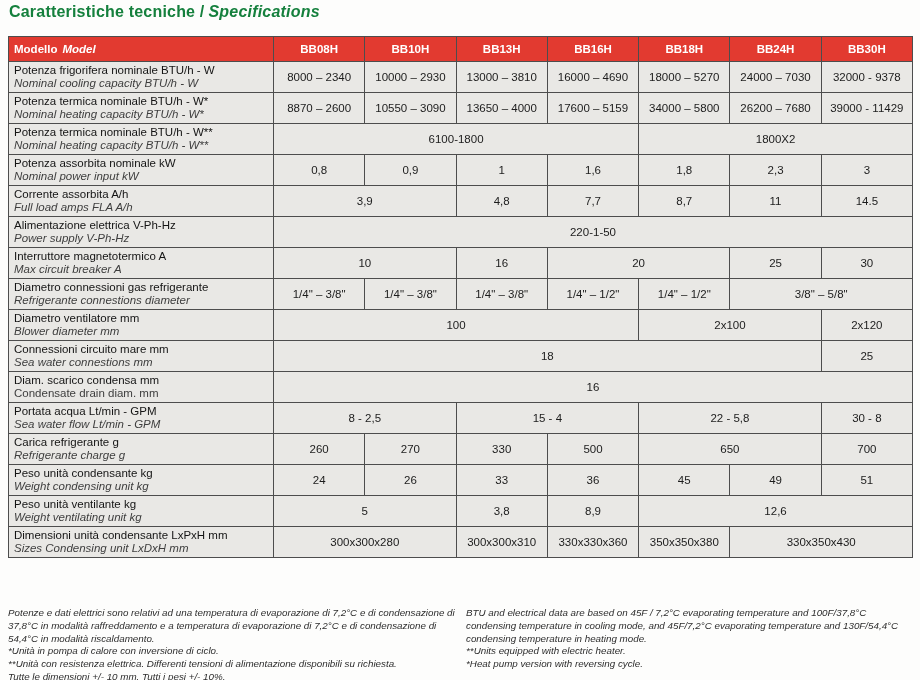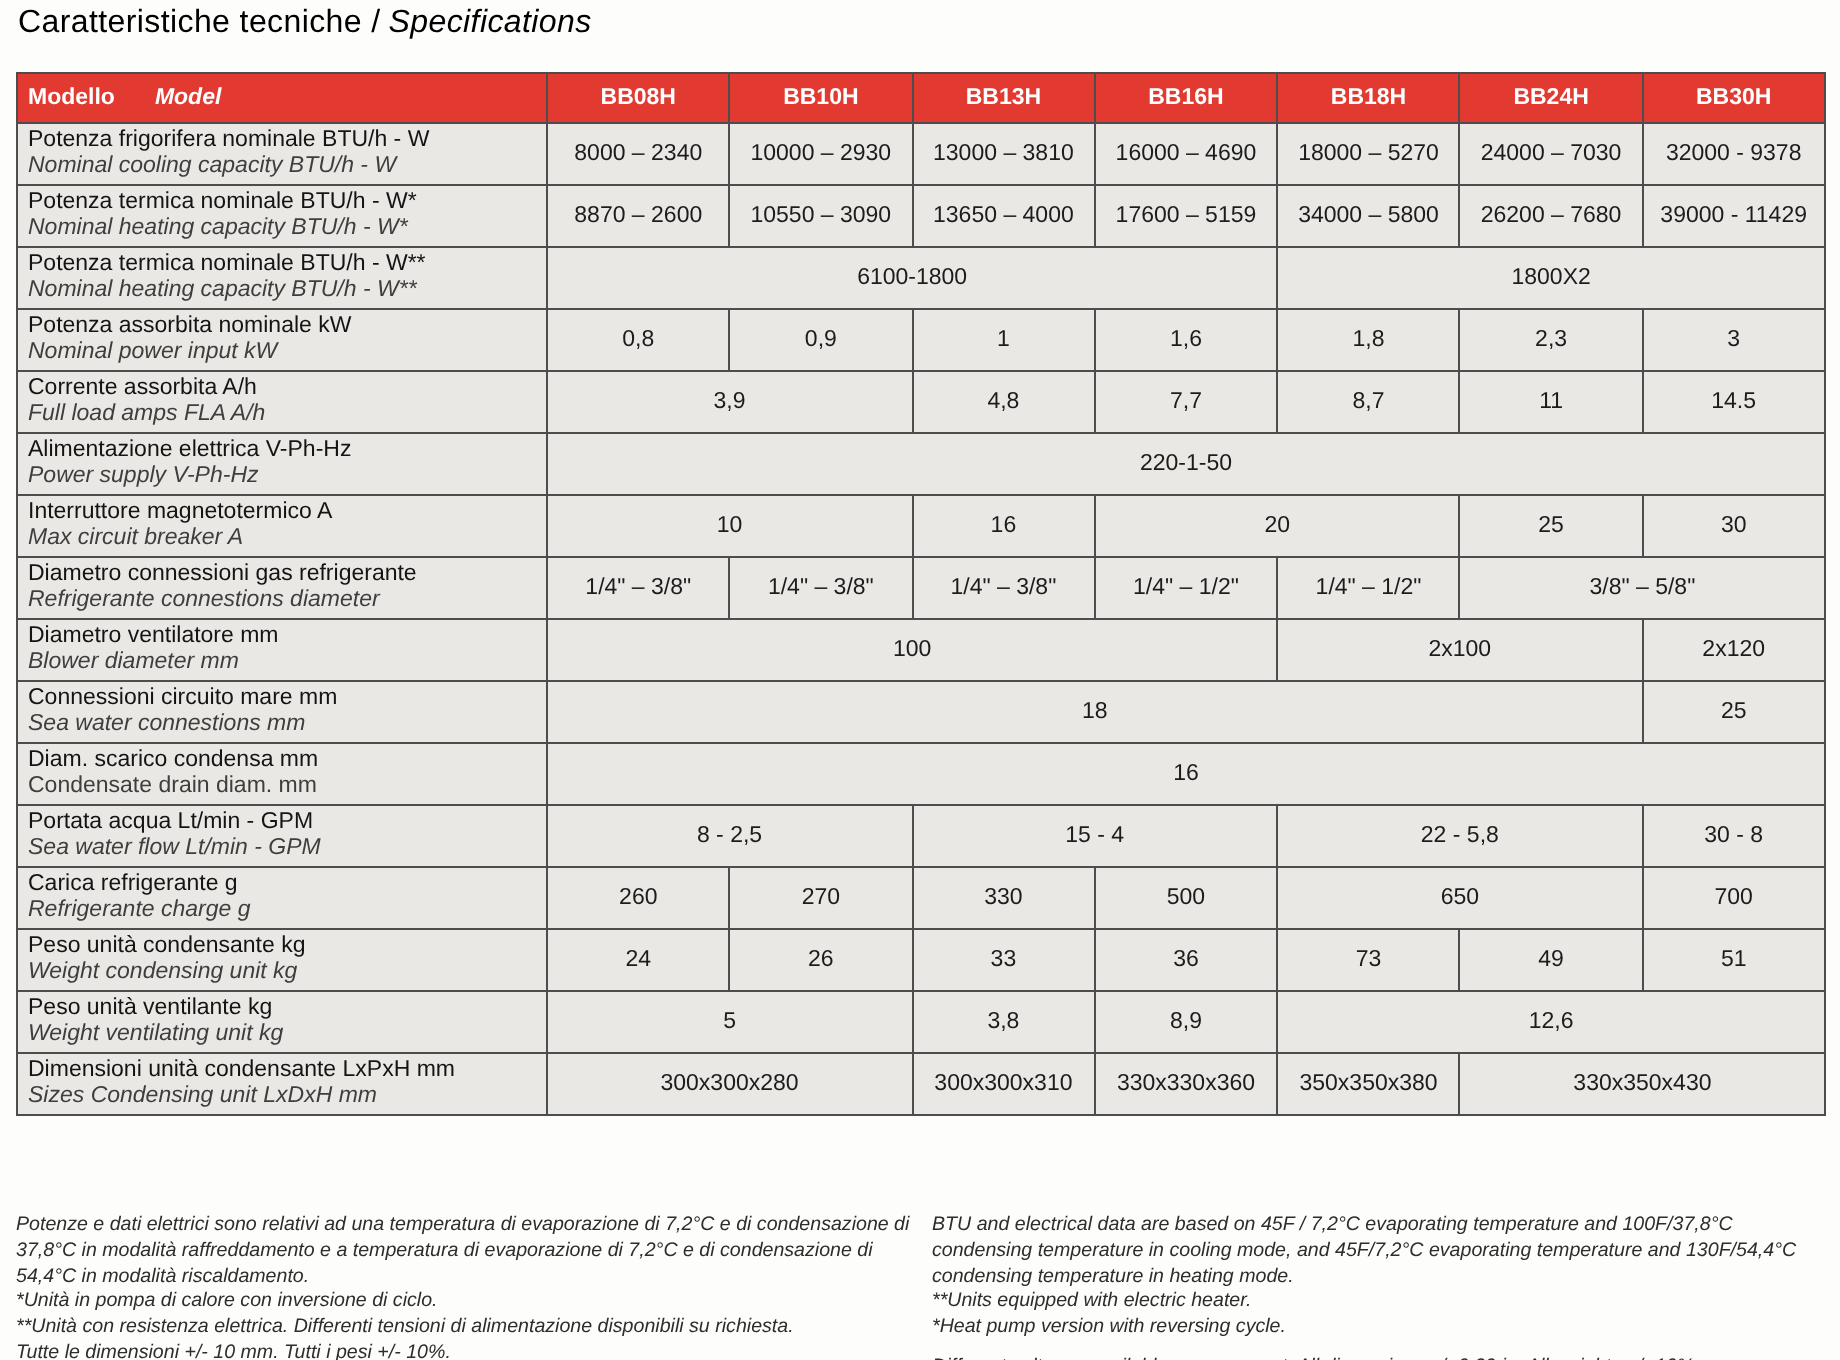--- a/index.html
+++ b/index.html
@@ -2,38 +2,38 @@
 <html><head>
 <meta charset="utf-8">
 <style>
   html,body{margin:0;padding:0;background:#ffffff;}
   .page{
     position:relative;width:920px;height:680px;background:#fdfdfc;
     font-family:"Liberation Sans", sans-serif;color:#1c1c1c;overflow:hidden;
   }
   .title{
     position:absolute;left:9px;top:3px;margin:0;
-    font-size:16px;font-weight:normal;color:#000000;letter-spacing:.2px;
+    font-size:16px;font-weight:bold;color:#15803d;letter-spacing:.2px;
   }
   .title .ital{font-style:italic;margin-left:4px;}
   table.spec{
     position:absolute;left:8px;top:36px;width:905px;
     border-collapse:collapse;table-layout:fixed;
   }
   table.spec th, table.spec td{
     border:1px solid #4d4d4d;
     font-size:11.5px;
     vertical-align:middle;
   }
   thead th{
     background:#e23a30;color:#ffffff;font-weight:bold;
     height:22px;text-align:center;border-color:#6b1510;
   }
   thead th.label-h{text-align:left;padding-left:5px;}
-  thead th.label-h .en{font-style:italic;margin-left:20px;}
+  thead th.label-h .en{font-style:italic;margin-left:5px;}
   tbody tr{height:31px;}
   tbody td{background:#e9e8e5;text-align:center;padding:1px 2px;color:#1c1c1c;}
   tbody td.label{
     text-align:left;padding:2px 5px;line-height:13px;
   }
   .lbl-it{display:block;color:#141414;}
   .lbl-en{display:block;font-style:italic;color:#3e3e3e;}
   .lbl-en.upright{font-style:normal;}
   .footnotes{
     position:absolute;left:8px;top:607px;width:906px;
@@ -211,21 +211,21 @@
         </tr>
         <tr>
           <td class="label">
             <span class="lbl-it">Peso unità condensante kg</span>
             <span class="lbl-en">Weight condensing unit kg</span>
           </td>
           <td>24</td>
           <td>26</td>
           <td>33</td>
           <td>36</td>
-          <td>73</td>
+          <td>45</td>
           <td>49</td>
           <td>51</td>
         </tr>
         <tr>
           <td class="label">
             <span class="lbl-it">Peso unità ventilante kg</span>
             <span class="lbl-en">Weight ventilating unit kg</span>
           </td>
           <td colspan="2">5</td>
           <td>3,8</td>

